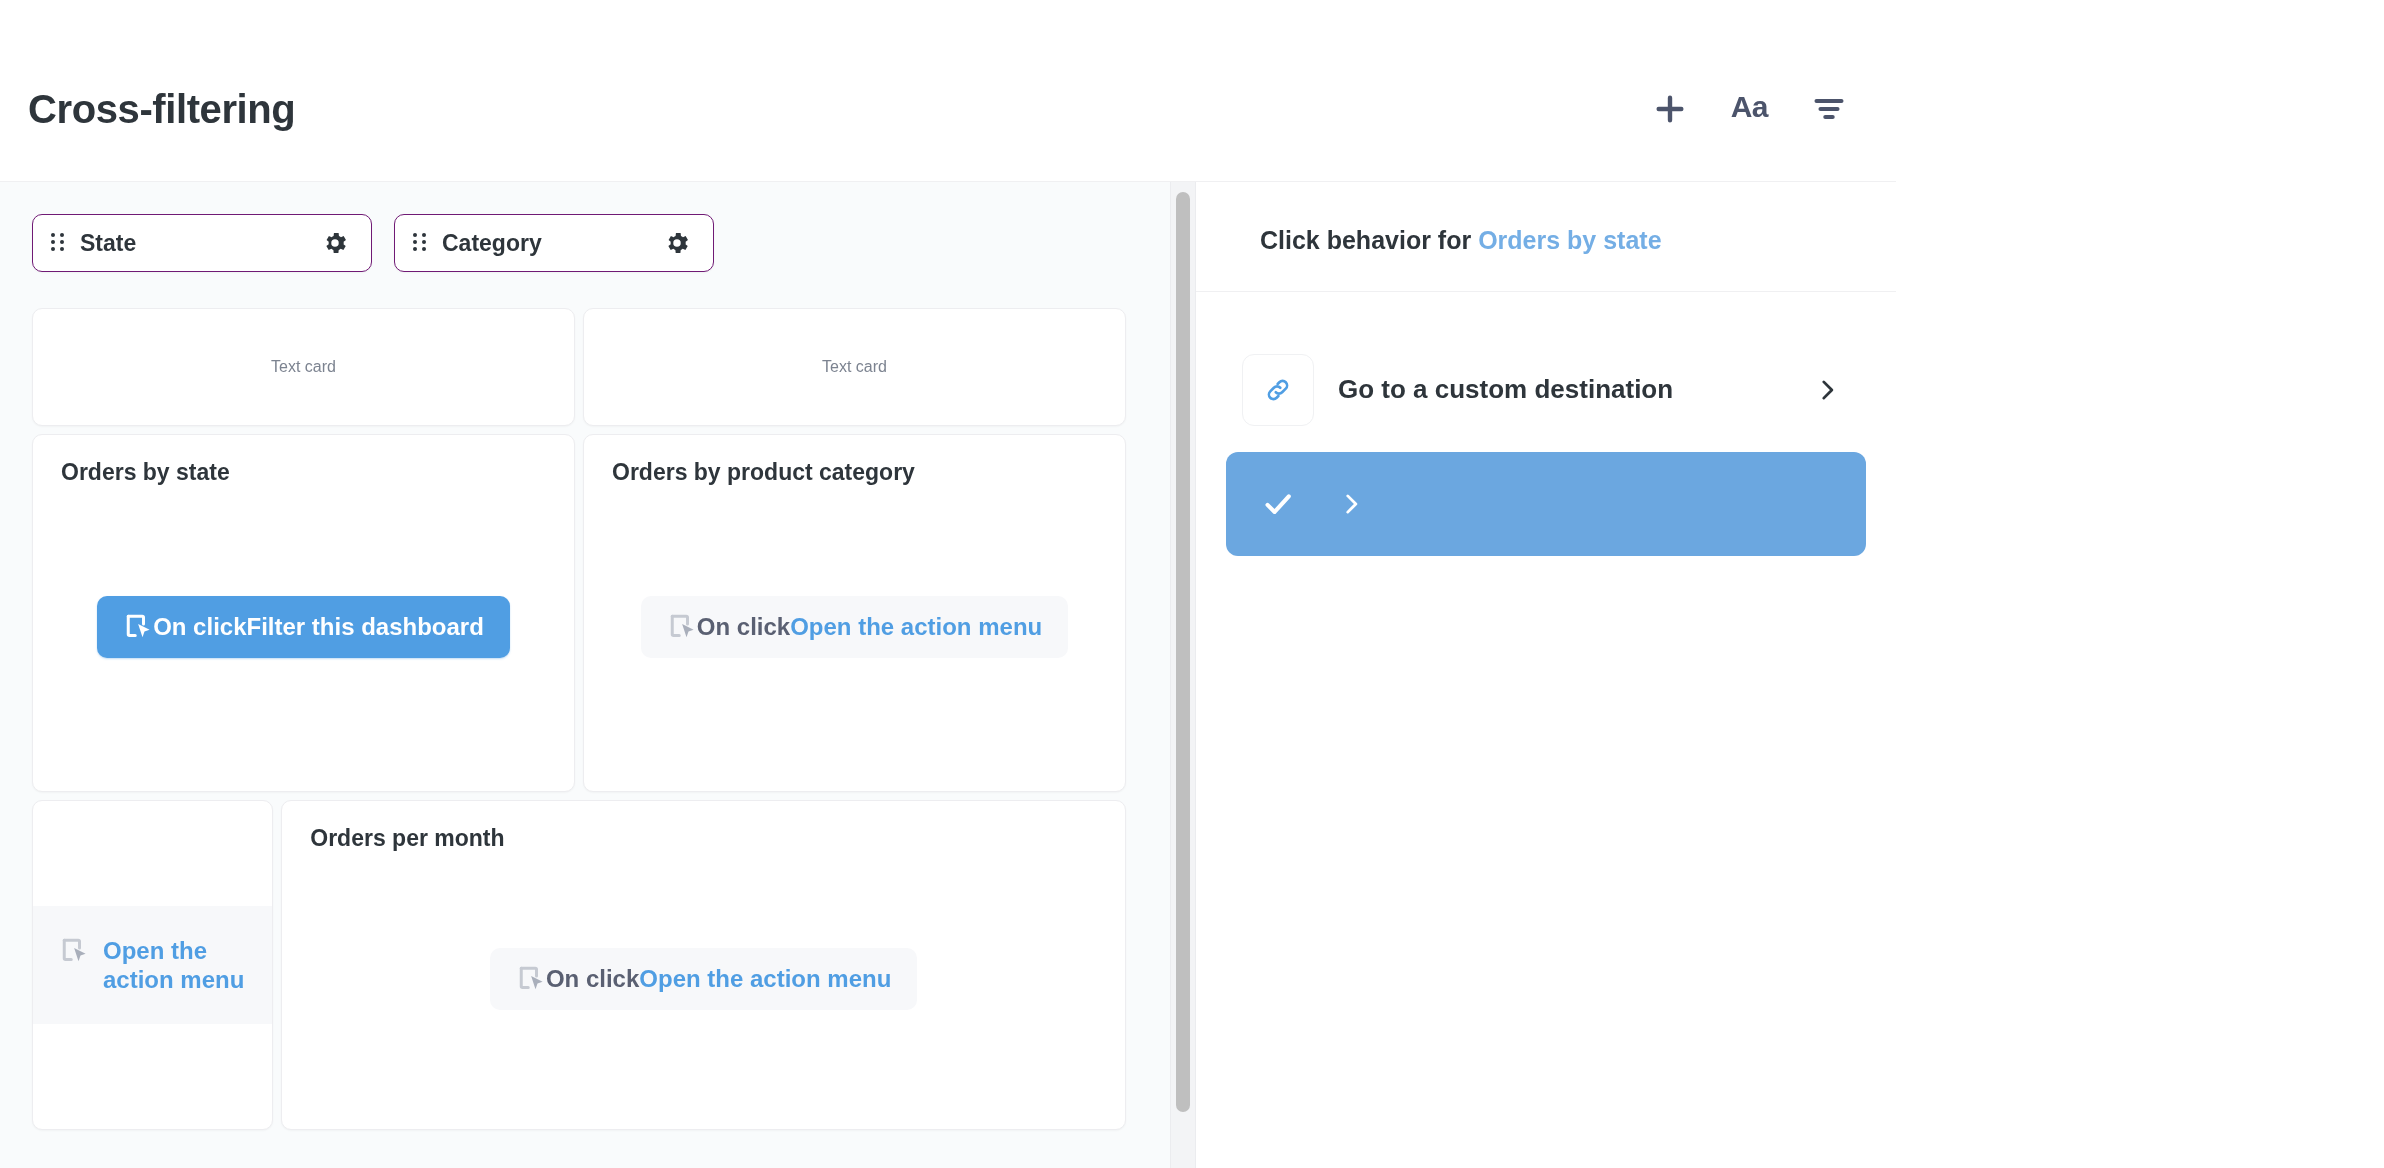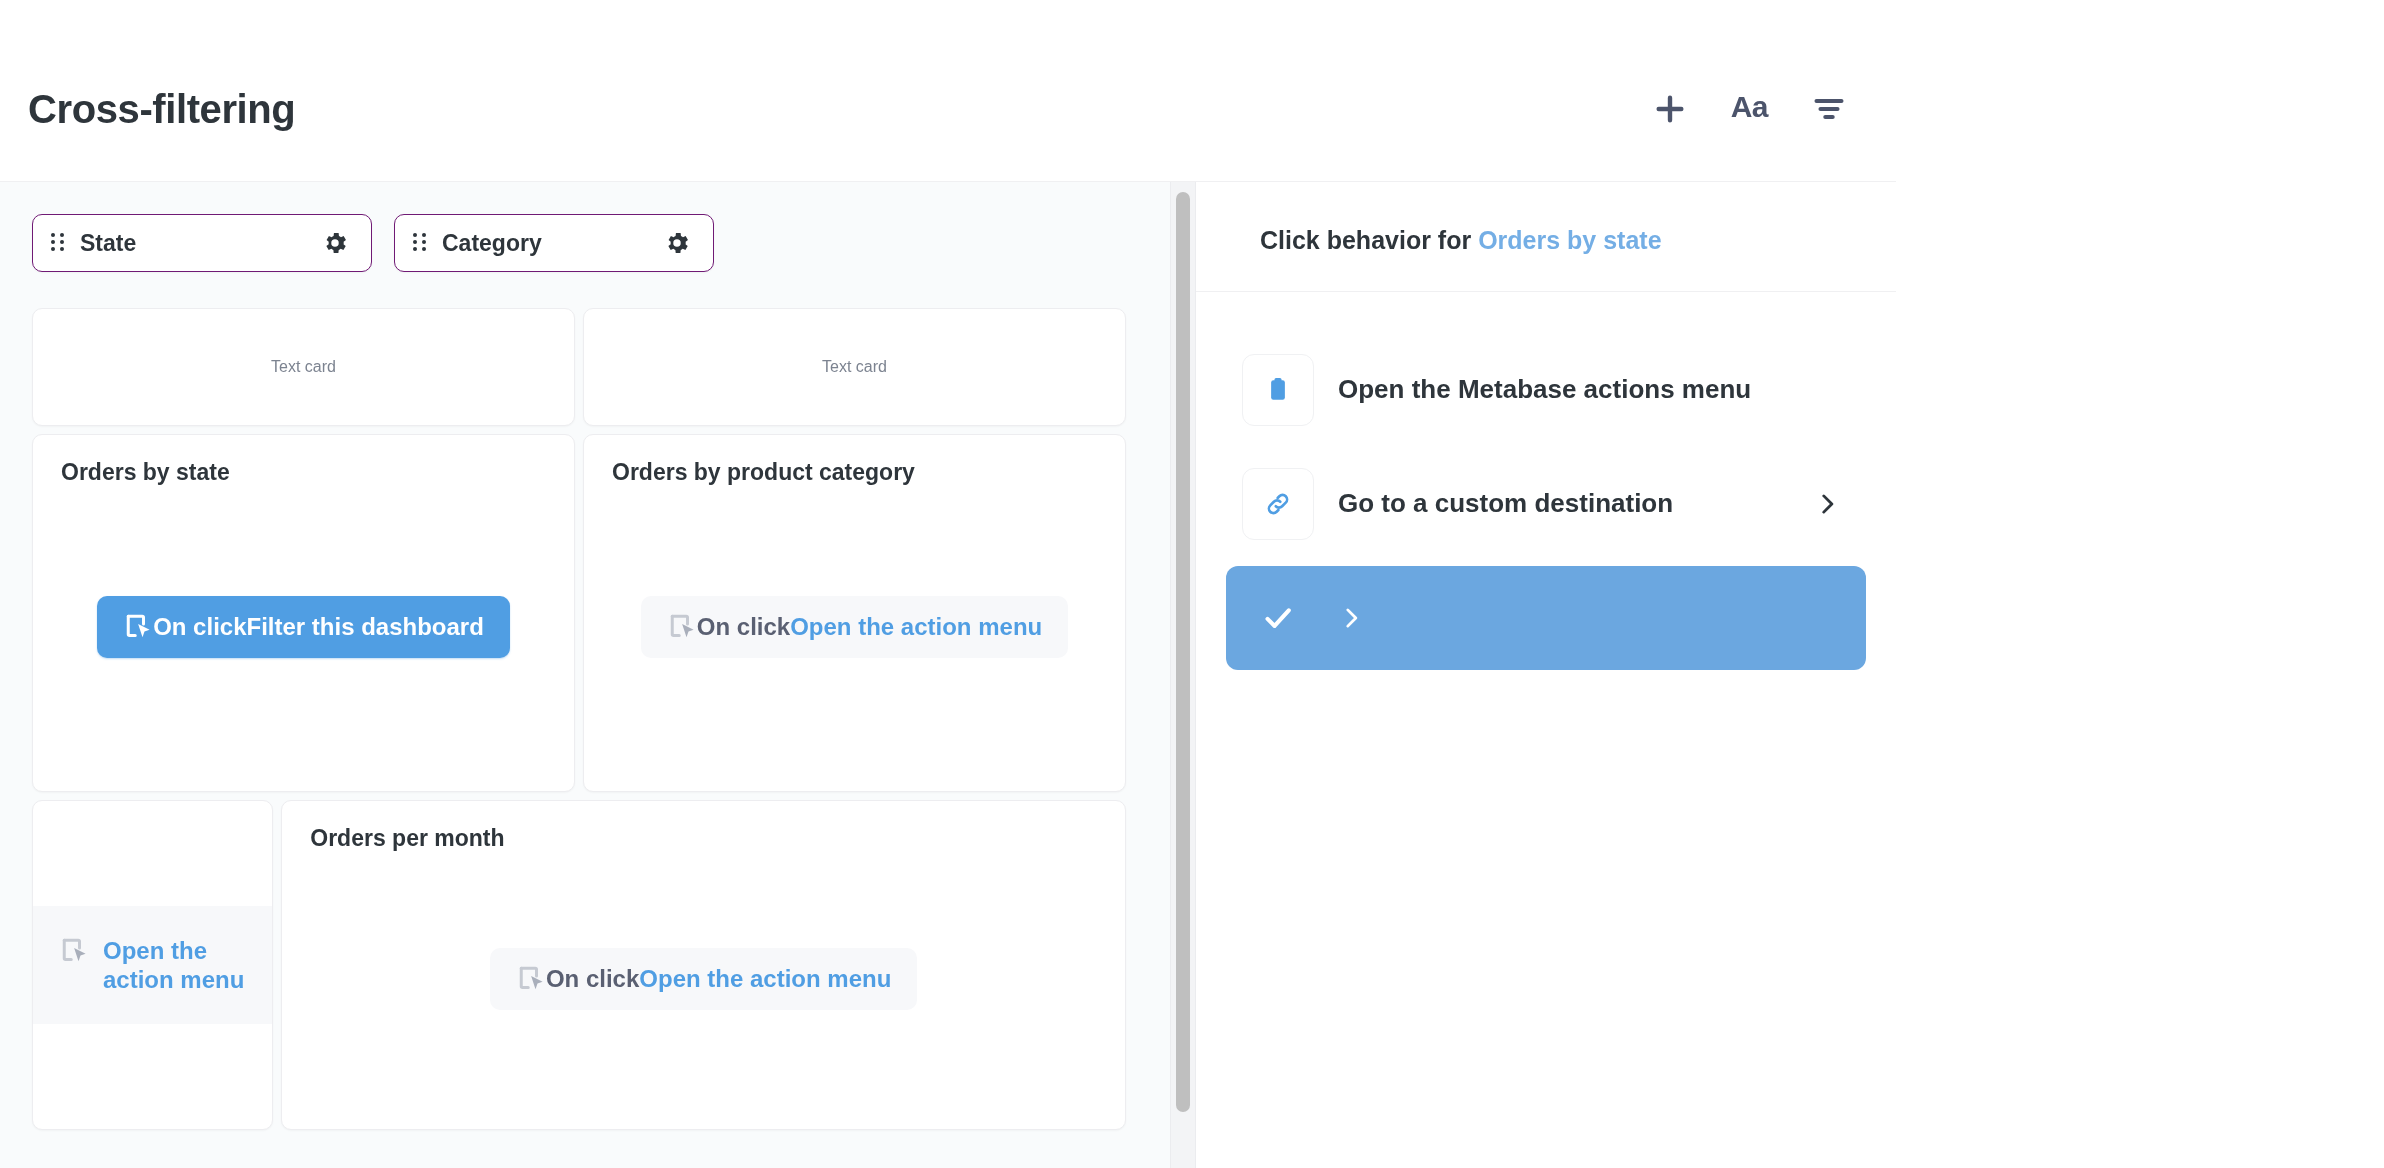--- a/index.html
+++ b/index.html
@@ -494,29 +494,20 @@
     <div class="sidebar">
 
       <div class="sidebar-header">
         <div class="sidebar-heading">
           <span>Click behavior for </span><span class="subject">Orders by state</span>
         </div>
       </div>
 
       <div class="sidebar-options">
 
-        <div class="opt-row">
-          <span class="opt-icon-box">
-            <svg width="30" height="30" viewBox="0 0 24 24" aria-hidden="true">
-              <rect x="6.5" y="4.2" width="11" height="15.6" rx="1.8" fill="#509EE3"></rect>
-              <rect x="9.2" y="2.4" width="5.6" height="3.2" rx="1.2" fill="#509EE3"></rect>
-            </svg>
-          </span>
-          <span class="opt-label">Open the Metabase actions menu</span>
-        </div>
 
         <div class="opt-row">
           <span class="opt-icon-box">
             <svg width="30" height="30" viewBox="0 0 24 24" aria-hidden="true">
               <path d="M10.2 13.8a3.6 3.6 0 0 0 5.1 0l2.9-2.9a3.6 3.6 0 0 0-5.1-5.1l-1.4 1.4" fill="none" stroke="#509EE3" stroke-width="2.1" stroke-linecap="round"></path>
               <path d="M13.8 10.2a3.6 3.6 0 0 0-5.1 0l-2.9 2.9a3.6 3.6 0 0 0 5.1 5.1l1.4-1.4" fill="none" stroke="#509EE3" stroke-width="2.1" stroke-linecap="round"></path>
             </svg>
           </span>
           <span class="opt-label">Go to a custom destination</span>
           <span class="opt-chevron">

